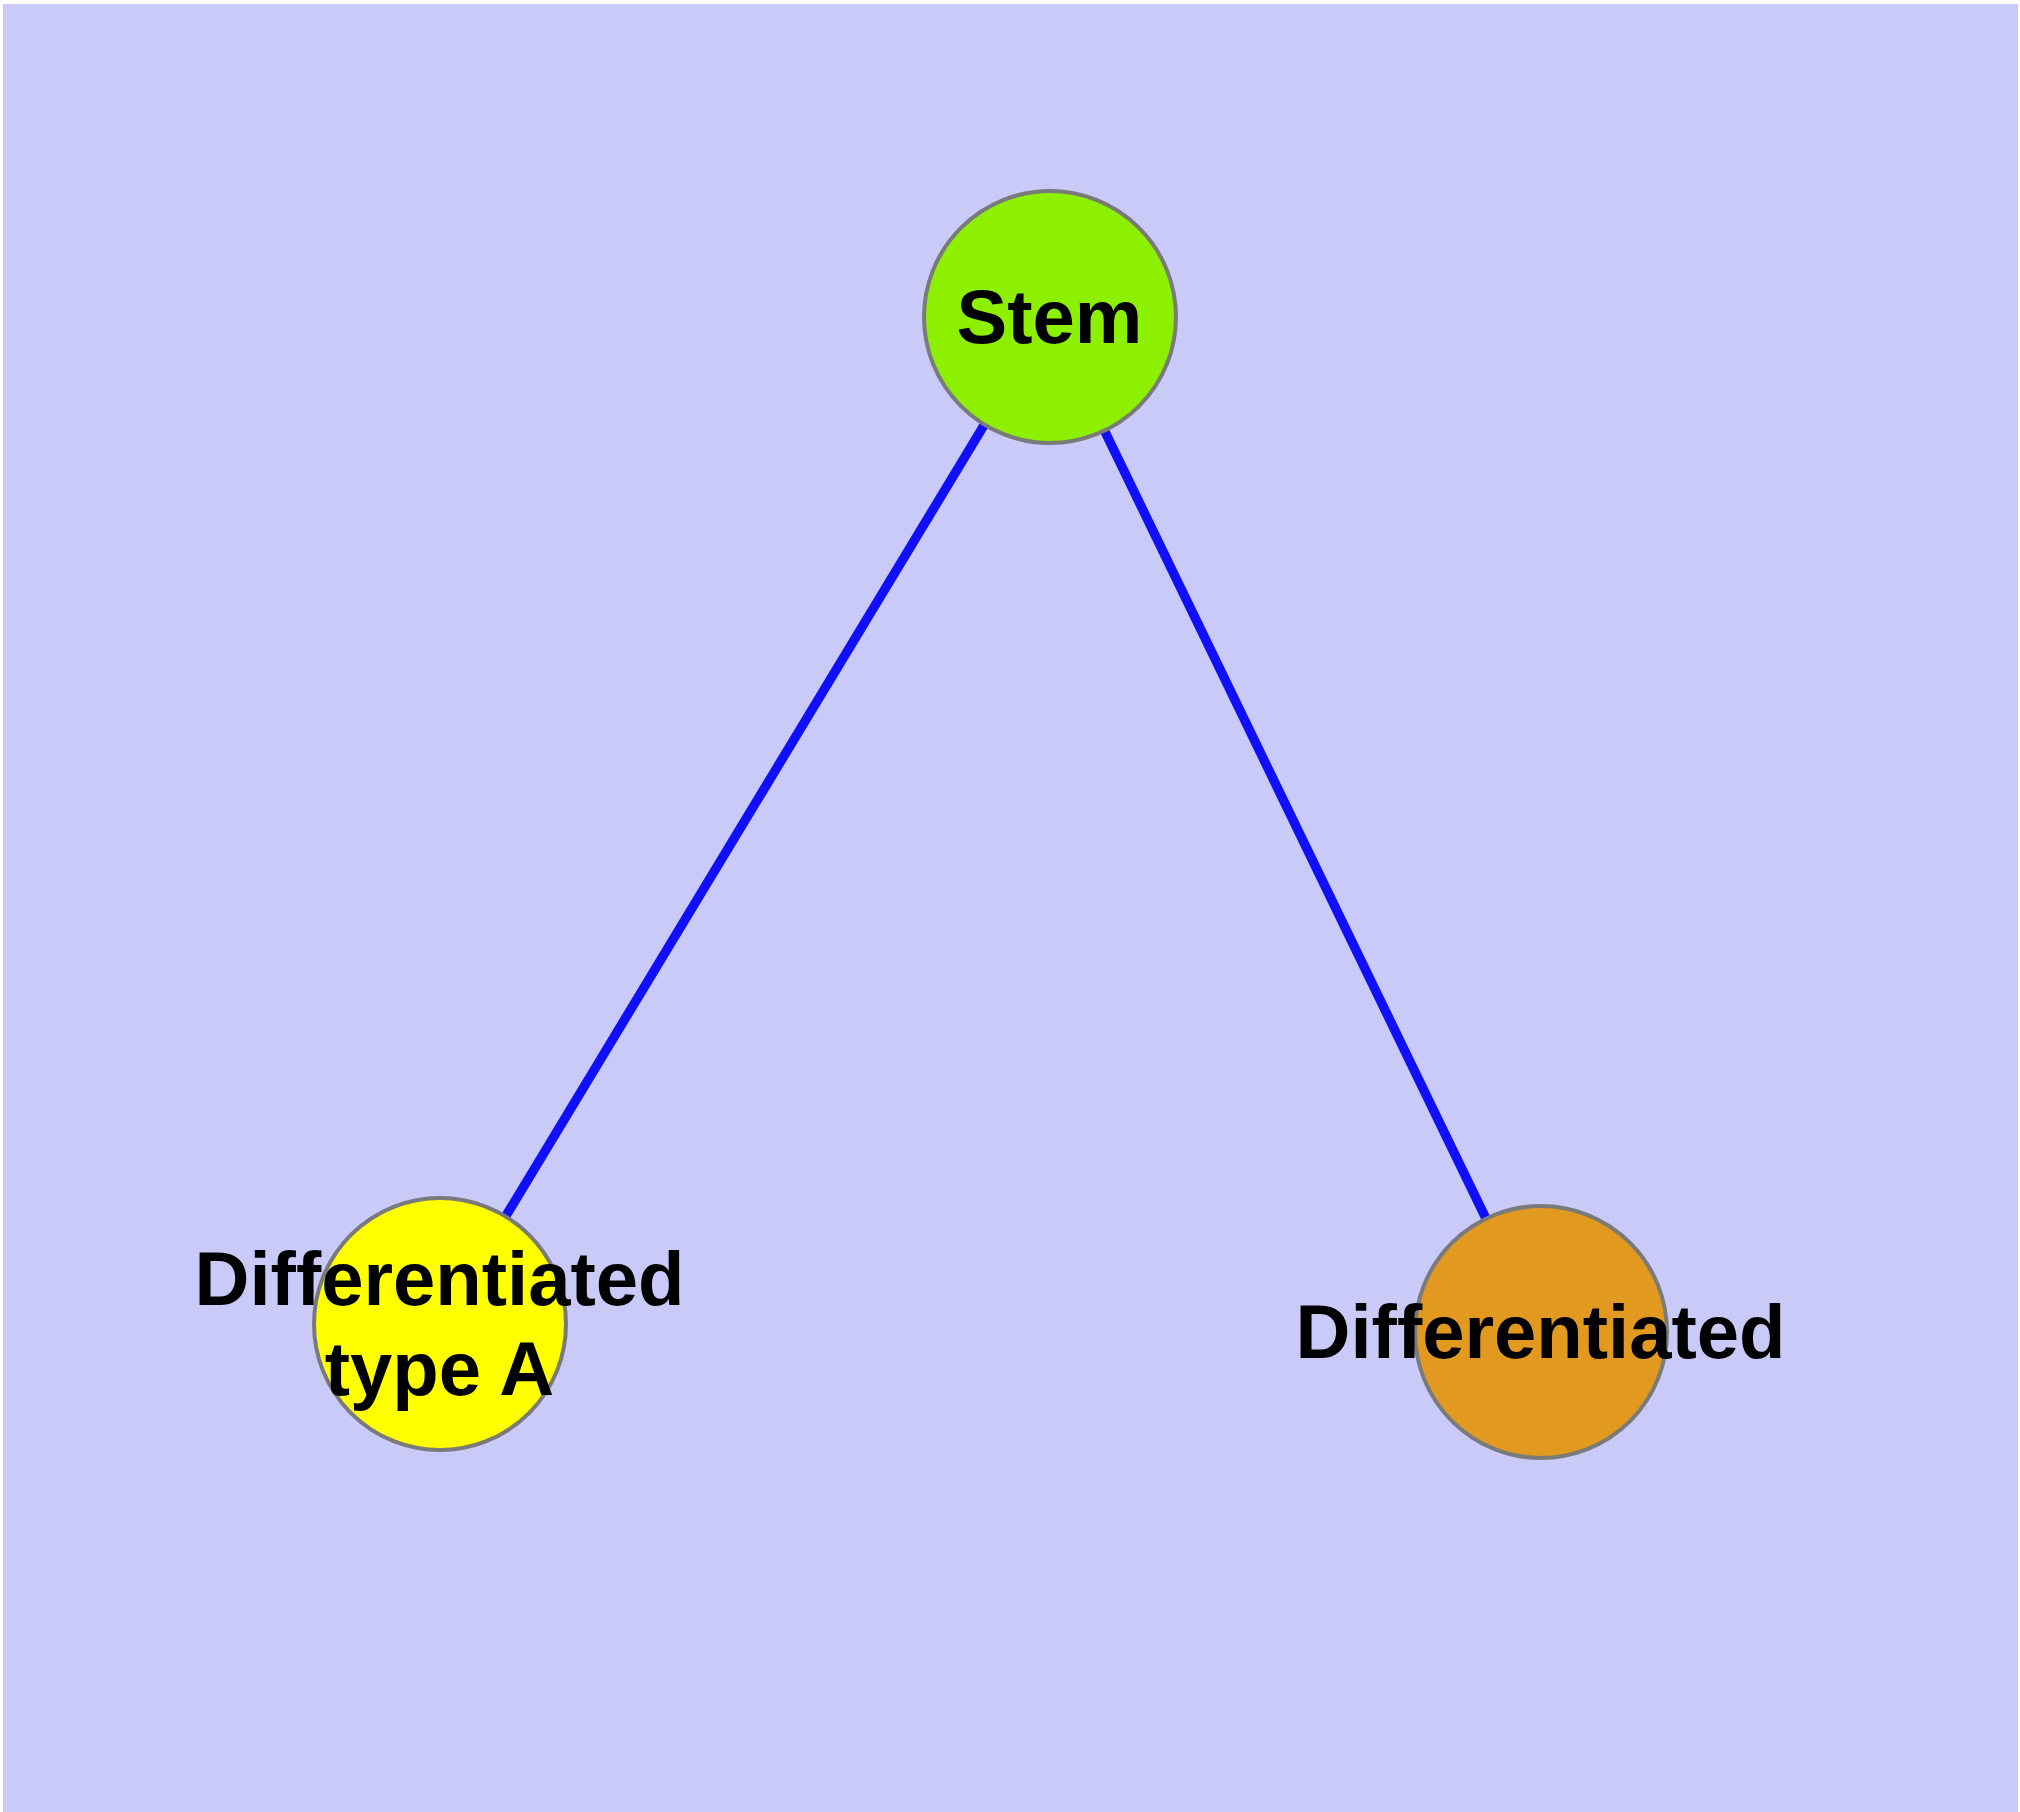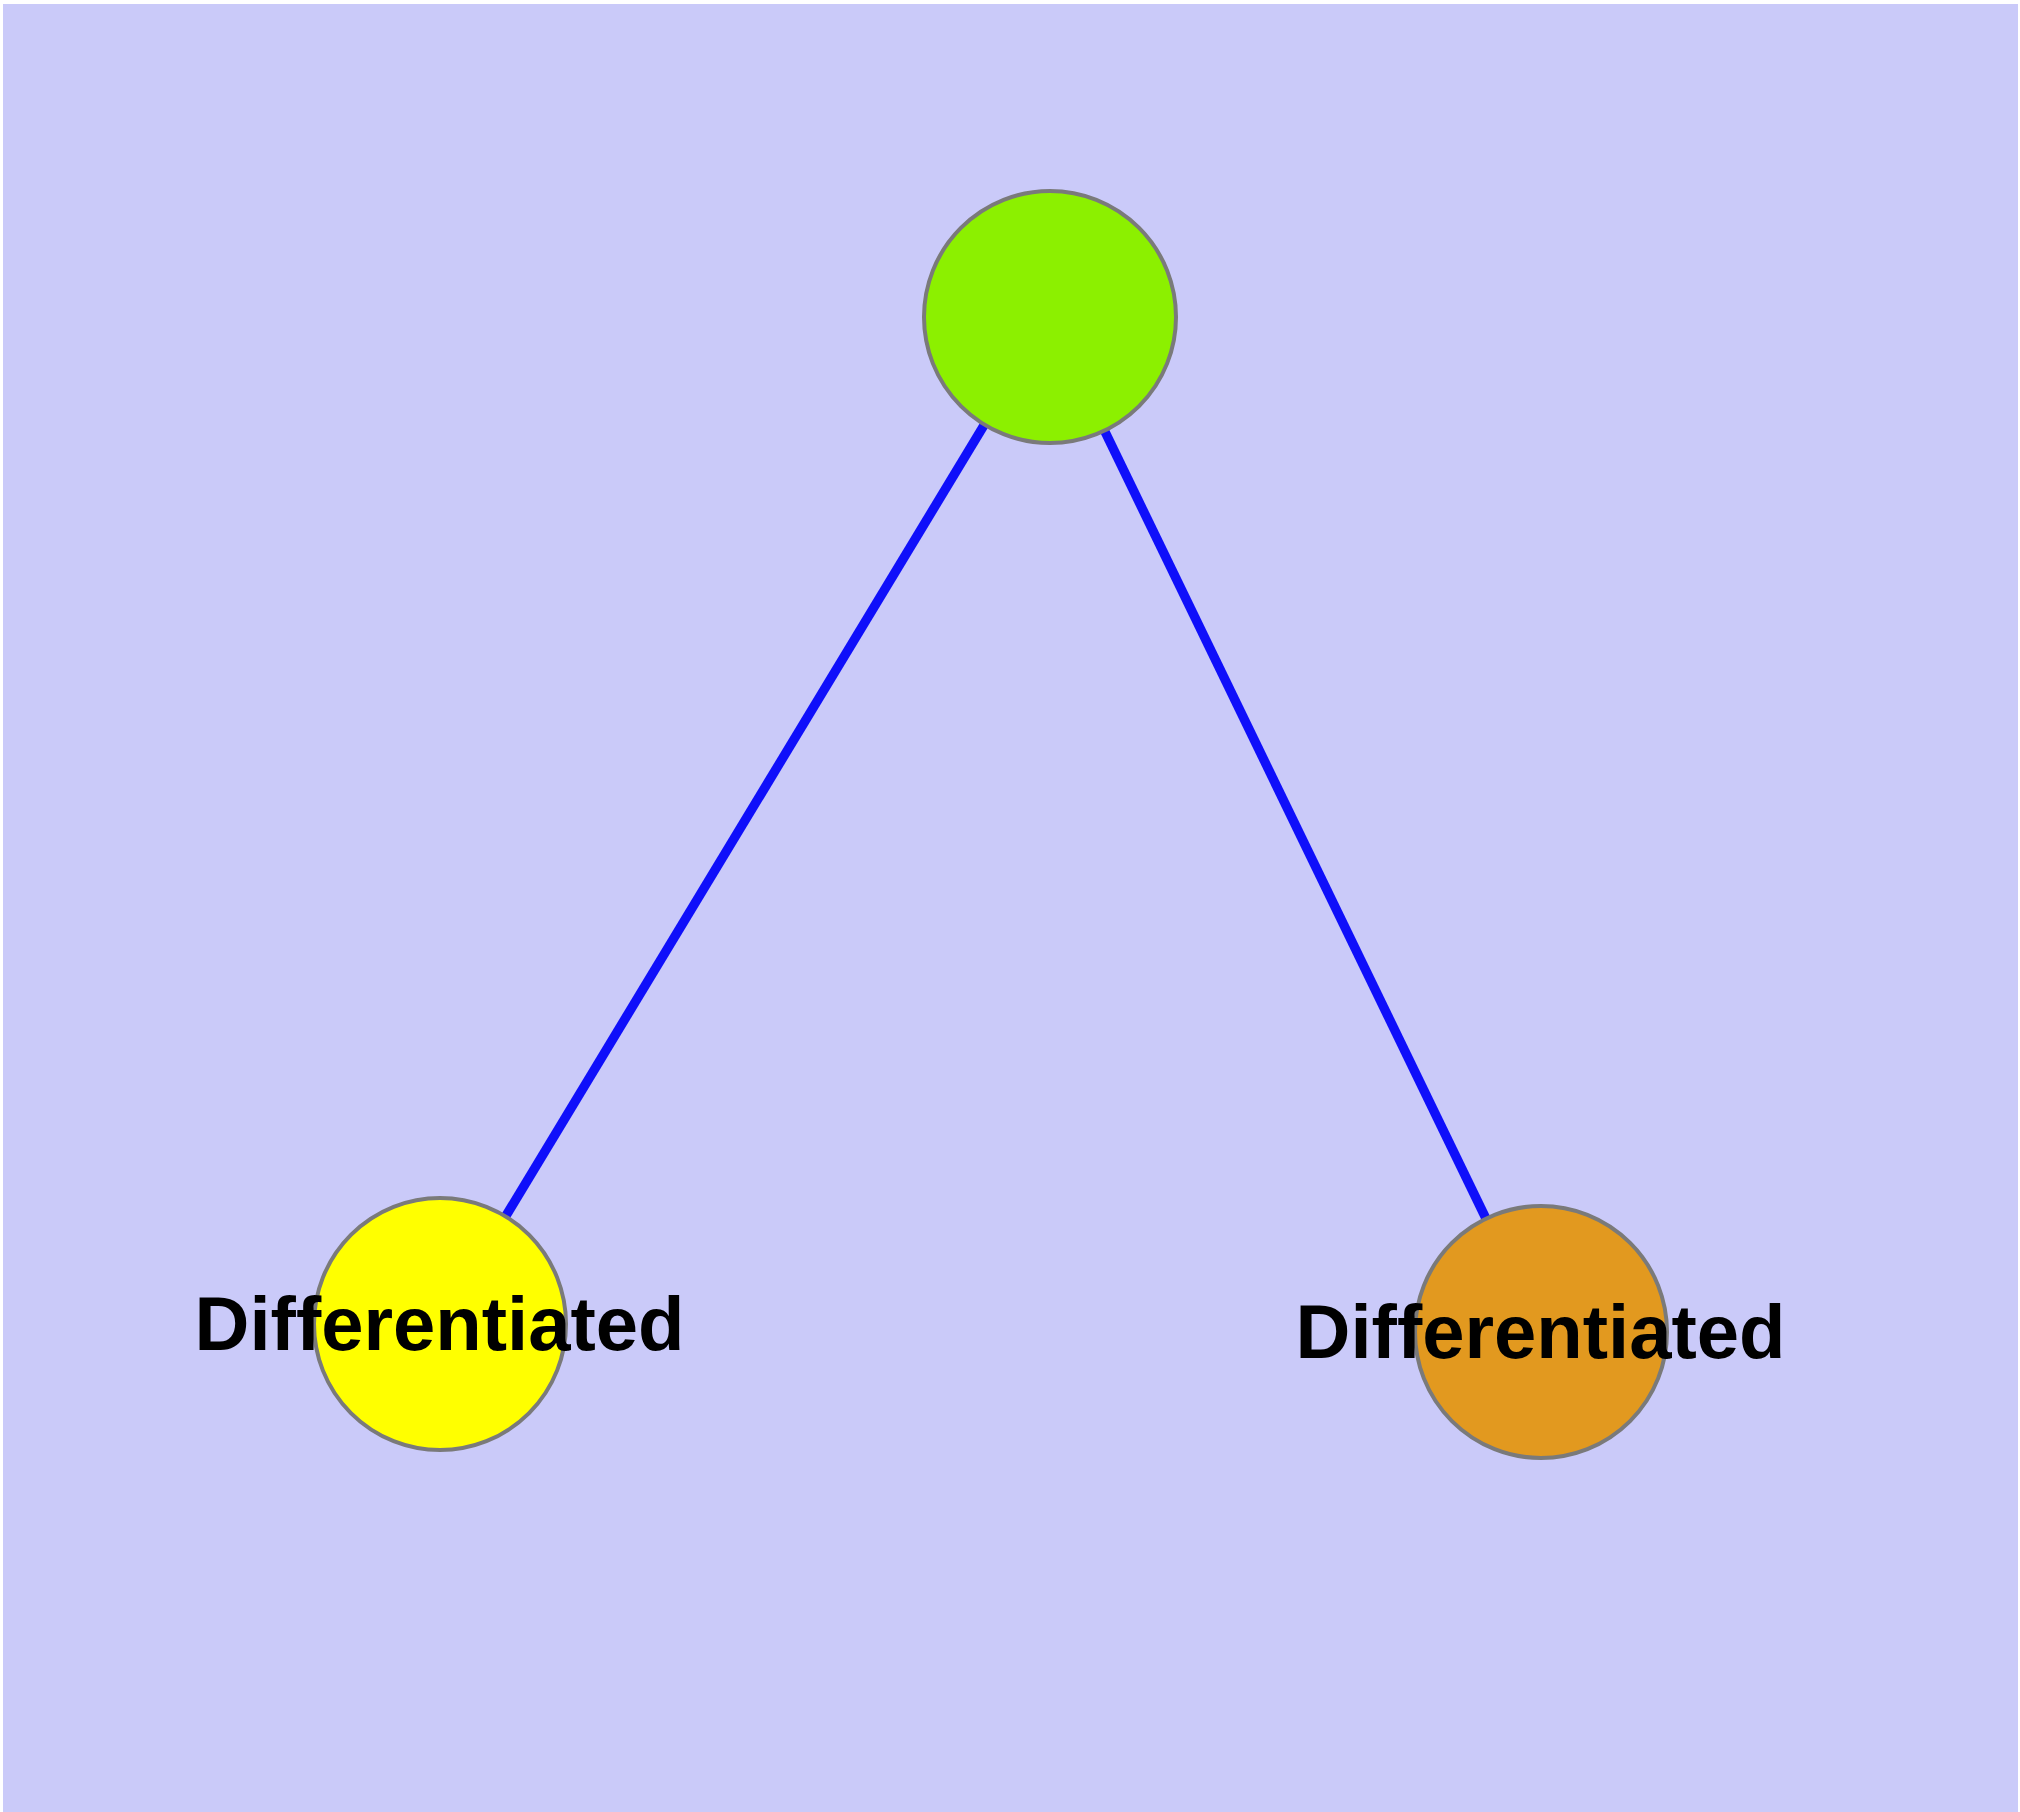--- a/index.html
+++ b/index.html
@@ -56,23 +56,27 @@
     <line x1="1235" y1="369" x2="516" y2="1558" stroke-width="11" stroke="#0f0ffa"></line>
     <line x1="1235" y1="369" x2="1815" y2="1567" stroke-width="11" stroke="#0f0ffa"></line>
   </svg>
 
   <div class="node node-stem" style="background: rgb(140, 240, 0); border-color: rgb(122, 122, 122);"></div>
 
   <div class="node node-type-a" style="background: rgb(255, 255, 0); border-color: rgb(122, 122, 122);"></div>
 
   <div class="node node-type-b" style="background: rgb(226, 153, 31); border-color: rgb(122, 122, 122);"></div>
 
+  <div class="node-label label-stem">
+    <span>Stem</span>
+  </div>
 
   <div class="node-label label-type-a">
     <div>Differentiated</div>
+    <div>type A</div>
   </div>
 
   <div class="node-label label-type-b">
     <div>Differentiated</div>
   </div>
 
 </div>
 
 
 </body></html>

